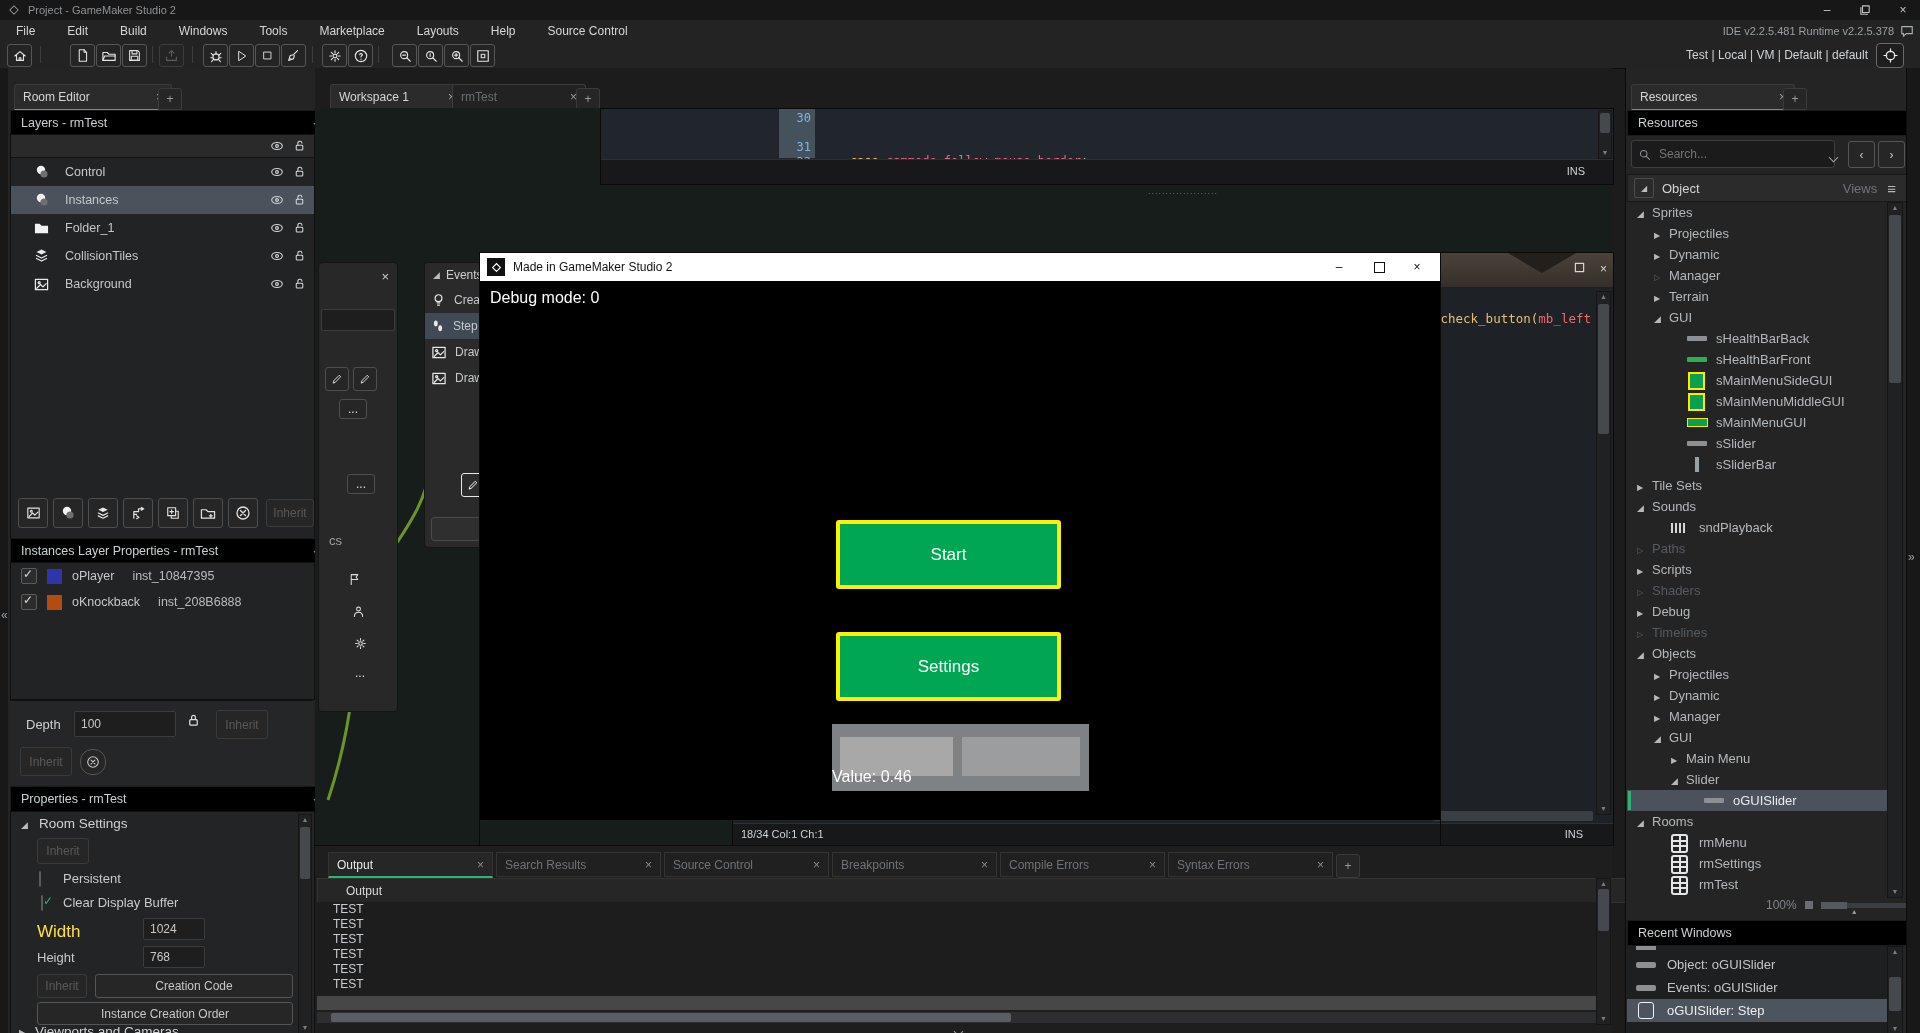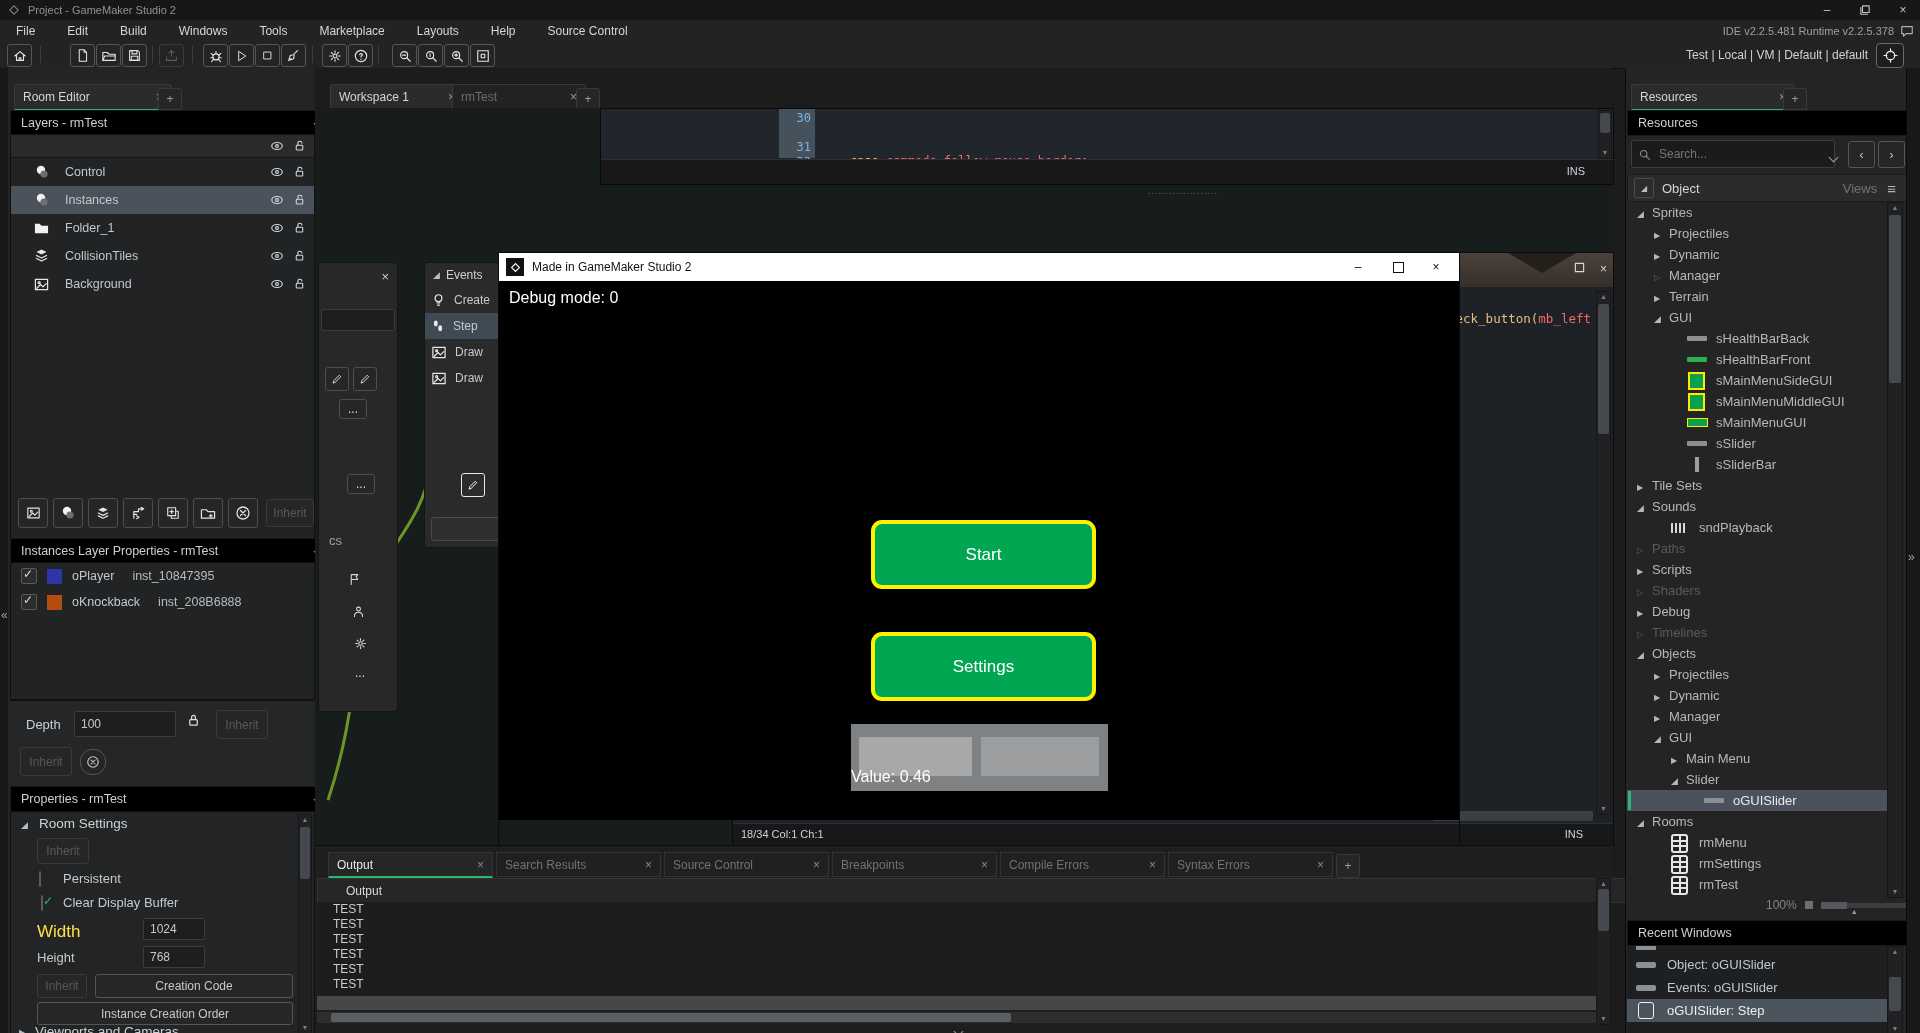--- a/index.html
+++ b/index.html
@@ -79,26 +79,26 @@
   .erow[data-icon="bulb"] .i-bulb{display:block;}
   .erow[data-icon="steps"] .i-steps{display:block;}
   .erow[data-icon="pic"] .i-pic{display:block;}
   .addevt{position:absolute;left:6px;top:254px;width:108px;height:22px;background:#2f2f2f;border:1px solid #4a4a4a;border-radius:3px;}
   
   .pa{left:318px;top:262px;width:78px;height:448px;background:#282828;border:1px solid #141414;border-radius:4px;}
   .pa .x{position:absolute;right:8px;top:6px;color:#cfcfcf;font-size:13px;}
   .pa .mini{position:absolute;border:1px solid #4e4e4e;border-radius:3px;background:#262626;color:#ddd;display:flex;align-items:center;justify-content:center;}
   .pa .lbl{position:absolute;color:#9aa0a3;font-size:13px;}
   
-  .game{left:480px;top:253px;width:960px;height:634px;box-shadow:0 0 0 1px #0a0a0a;margin-left:19px;}
+  .game{left:480px;top:253px;width:960px;height:634px;box-shadow:0 0 0 1px #0a0a0a;}
   .game .gtitle{height:28px;background:#fff;display:flex;align-items:center;color:#111;font-size:12px;}
   .game .gico{width:18px;height:18px;background:#111;margin:0 8px 0 7px;display:flex;align-items:center;justify-content:center;color:#fff;font-size:11px;}
   .game .gbody{height:539px;background:#000;position:relative;font-family:Liberation Sans, sans-serif;}
   .gwc{position:absolute;top:0;height:28px;width:34px;display:flex;align-items:center;justify-content:center;color:#111;}
-  .gbtn{position:absolute;left:372px;width:217px;height:61px;background:var(--gbtn,#00a651);border:4px solid var(--gborder,#fff200);border-radius:11px;display:flex;align-items:center;justify-content:center;color:#fff;font-size:17px;}
+  .gbtn{position:absolute;left:356px;width:217px;height:61px;background:var(--gbtn,#00a651);border:4px solid var(--gborder,#fff200);border-radius:3px;display:flex;align-items:center;justify-content:center;color:#fff;font-size:17px;}
   .slider{position:absolute;left:352px;top:443px;width:257px;height:67px;background:#7f8284;}
   .slider .sa{position:absolute;left:8px;top:13px;width:113px;height:39px;background:#a8a8a8;}
   .slider .sb{position:absolute;left:130px;top:13px;width:118px;height:39px;background:#9b9d9e;}
   .slider .val{position:absolute;left:0px;top:44px;color:#fff;font-size:16px;}
   
   .outpanel{left:315px;top:845px;width:1297px;height:188px;background:#1e1e1e;border-top:1px solid #0c0c0c;}
   .otabs{position:absolute;left:13px;top:6px;display:flex;gap:3px;}
   .otab{width:147px;height:23px;background:#202020;border:1px solid #333;display:flex;align-items:center;padding:0 8px;color:#6f7276;font-size:12px;}
   .otab .x{margin-left:auto;color:#8a8a8a;}
   .otab.is-active{background:#262626;border-bottom:2px solid #2bb673;color:#e8e8e8;}

